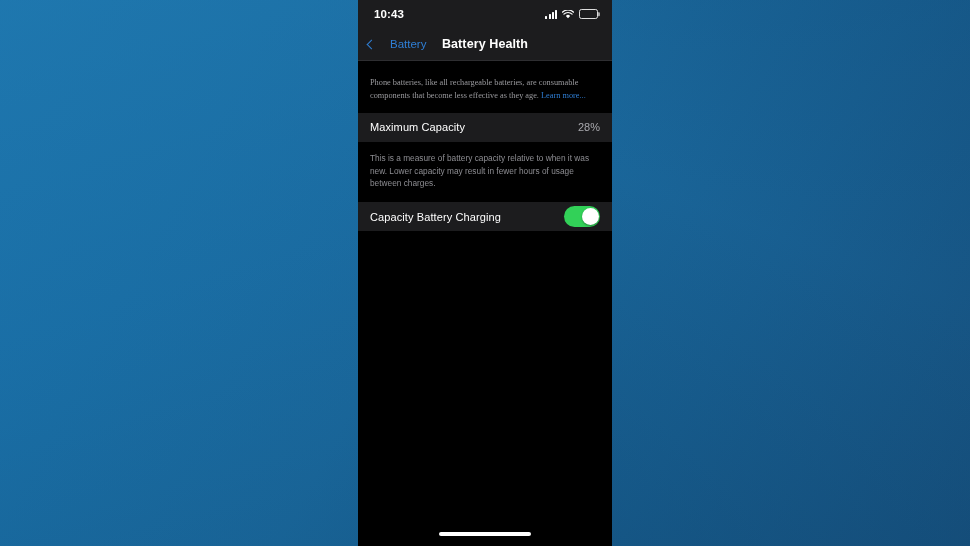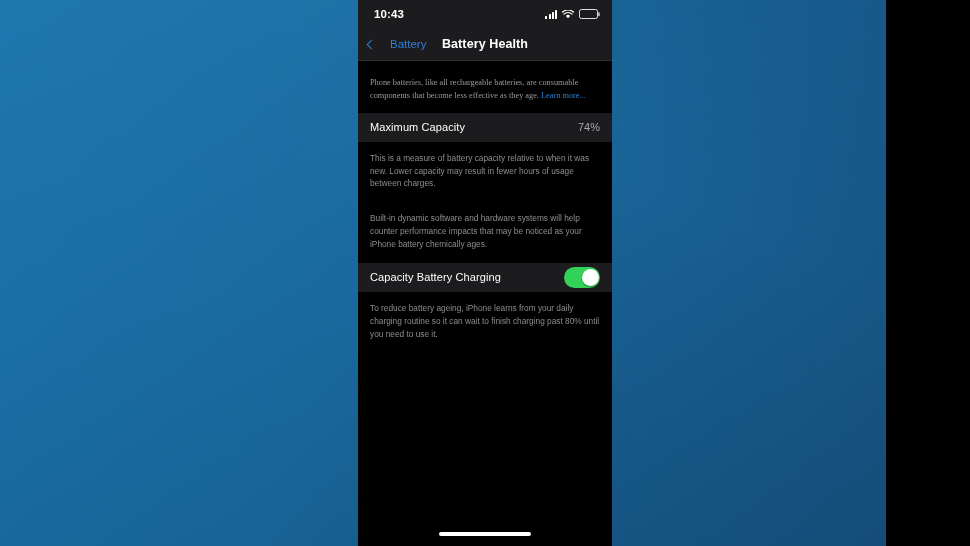--- a/index.html
+++ b/index.html
@@ -2,21 +2,21 @@
 <html><head>
 <meta charset="utf-8">
 <style>
   html, body {
     margin: 0;
     padding: 0;
     background: #000;
   }
   #screen {
     position: relative;
-    width: 886px;
+    width: 970px;
     height: 546px;
     overflow: hidden;
     font-family: "Liberation Sans", sans-serif;
     background: linear-gradient(118deg, #1a72ab 0%, #1a6fa6 22%, #1b6ba0 45%, #185e90 72%, #164f7c 100%);
   }
   
   #bg-left-sheen {
     position: absolute;
     left: 0; top: 0;
     width: 360px; height: 546px;
@@ -255,33 +255,31 @@
     </div>
 
     <div class="content">
 
       <div class="intro">
         <span>Phone batteries, like all rechargeable batteries, are consumable components that become less effective as they age. </span><a>Learn more...</a>
       </div>
 
       <div class="row">
         <span class="row-label">Maximum Capacity</span>
-        <span class="row-value">74%</span>
+        <span class="row-value">28%</span>
       </div>
       <div class="section-note">This is a measure of battery capacity relative to when it was new. Lower capacity may result in fewer hours of usage between charges.</div>
 
-      <div class="section-note">Built-in dynamic software and hardware systems will help counter performance impacts that may be noticed as your iPhone battery chemically ages.</div>
 
       <div class="row">
         <span class="row-label">Capacity Battery Charging</span>
         <span class="toggle">
           <span class="knob"></span>
         </span>
       </div>
-      <div class="section-note">To reduce battery ageing, iPhone learns from your daily charging routine so it can wait to finish charging past 80% until you need to use it.</div>
 
     </div>
 
     <div class="home-indicator-wrap">
       <div class="home-indicator"></div>
     </div>
 
   </div>
 </div>
 

